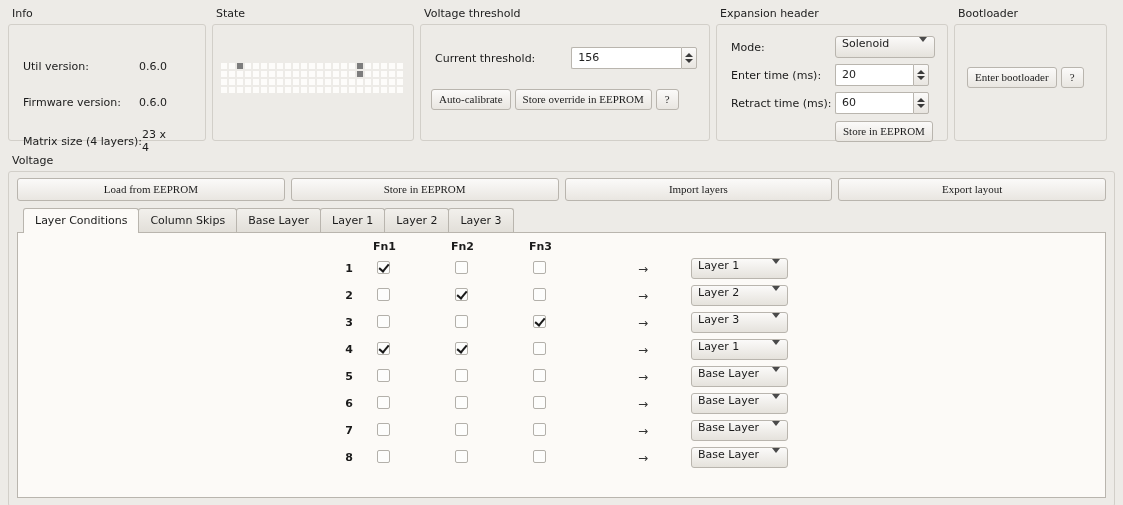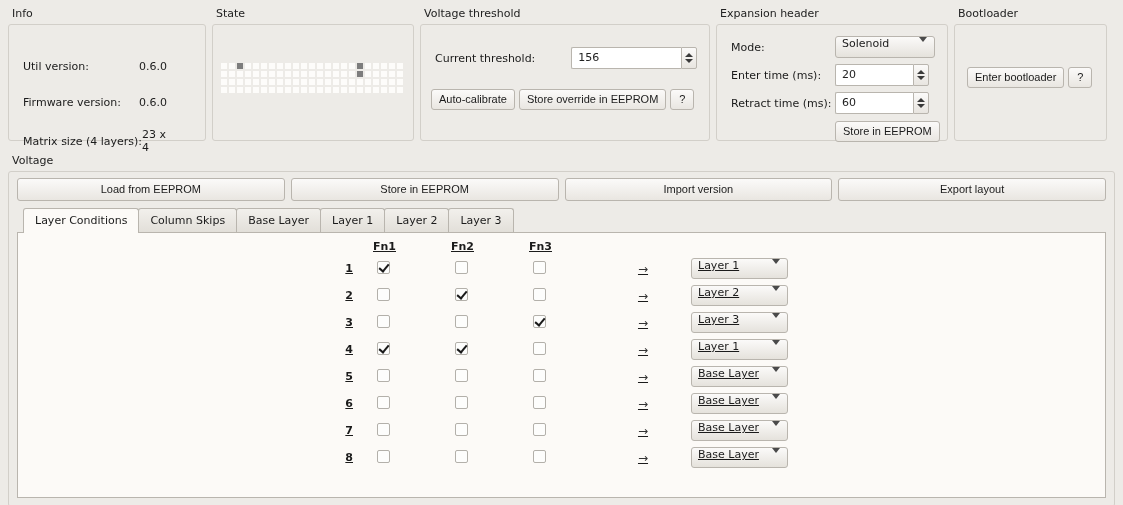--- a/index.html
+++ b/index.html
@@ -130,21 +130,21 @@
 
   .volt-row2 {
     display: flex;
     align-items: center;
     gap: 4px;
     padding: 20px 0 0 10px;
   }
 
   
   .btn {
-    font-family: Liberation Sans, sans-serif;
+    font-family: Liberation Serif, serif;
     font-size: 11px;
     color: #1b1b1b;
     background: linear-gradient(#fbfaf9, #e9e6e1);
     border: 1px solid #b9b5ae;
     border-radius: 3px;
     padding: 3px 7px;
     box-sizing: border-box;
     cursor: default;
     line-height: 13px;
     white-space: nowrap;
@@ -263,21 +263,20 @@
     box-sizing: border-box;
     position: relative;
     z-index: 1;
   }
 
   
   .cond-table {
     position: absolute;
     left: 291px;
     top: 4px;
-    text-decoration: underline;
   }
   .cond-head {
     display: flex;
     align-items: center;
     height: 18px;
     font-weight: bold;
     font-size: 11px;
   }
   .col-idx  { width: 44px; text-align: right; }
   .col-fn   { width: 78px; text-align: left; padding-left: 20px; box-sizing: border-box;}
@@ -515,21 +514,21 @@
 
 </div>
 
 <div class="layout-wrap">
   <div class="group-title">Voltage</div>
   <div class="layout-body">
 
     <div class="layout-buttons" id="layout-buttons">
         <button class="btn">Load from EEPROM</button>
         <button class="btn">Store in EEPROM</button>
-        <button class="btn">Import version</button>
+        <button class="btn">Import layers</button>
         <button class="btn">Export layout</button>
       </div>
 
     <div class="tabs" id="tabs">
         <div class="tab active">Layer Conditions</div>
         <div class="tab">Column Skips</div>
         <div class="tab">Base Layer</div>
         <div class="tab">Layer 1</div>
         <div class="tab">Layer 2</div>
         <div class="tab">Layer 3</div>

